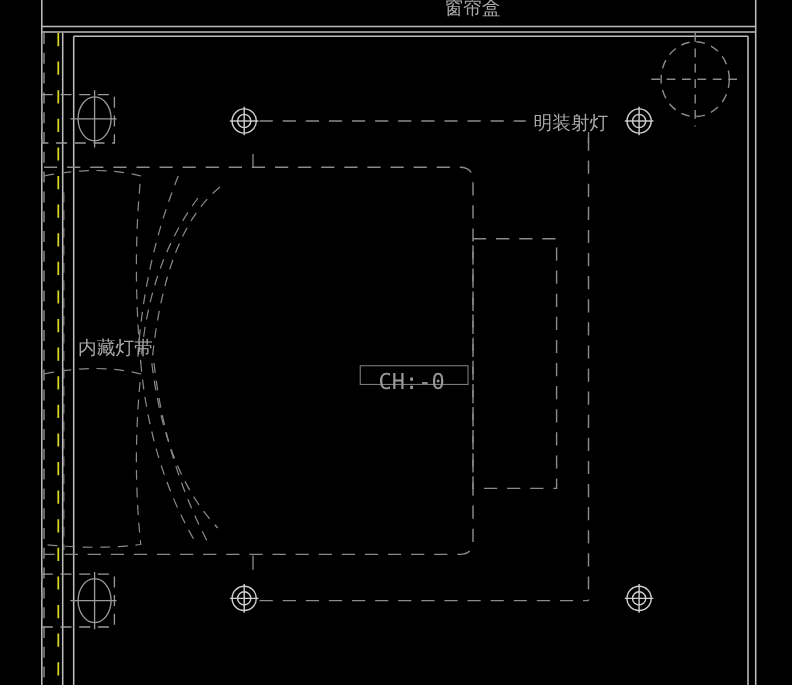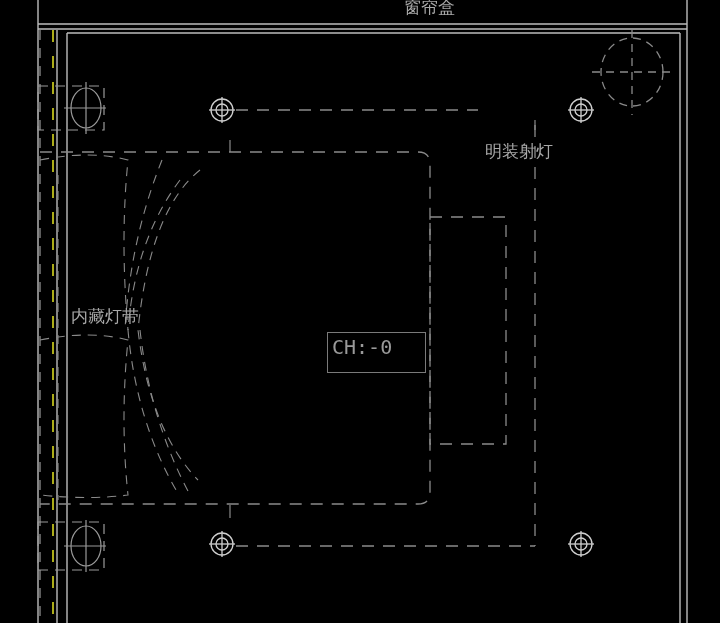--- a/index.html
+++ b/index.html
@@ -1,19 +1,19 @@
 <!DOCTYPE html>
 <html><head>
 <meta charset="utf-8">
 <style>
   html, body { margin:0; padding:0; background:#000; }
   body { width:720px; height:623px; overflow:hidden; position:relative; font-family:"DejaVu Sans", sans-serif; }
   #canvas { position:absolute; left:0; top:0; width:720px; height:623px; }
   .lbl { position:absolute; color:#a8a8a8; font-size:17px; white-space:nowrap; font-family:"DejaVu Serif", serif; letter-spacing:0px; }
-  .cmd { position:absolute; color:#9a9a9a; font-family:"DejaVu Sans Mono", monospace; font-size:20px; border:1px solid #7a7a7a; padding:0 4px; line-height:28px; height:41px; box-sizing:border-box; }
+  .cmd { position:absolute; color:#9a9a9a; font-family:"DejaVu Sans Mono", monospace; font-size:20px; border:1px solid #7a7a7a; padding:0 16px; line-height:28px; height:18px; box-sizing:border-box; }
 </style>
 </head>
 <body>
 
 <svg id="canvas" width="720" height="623" viewBox="0 0 720 623" xmlns="http://www.w3.org/2000/svg">
 
   <g stroke="#bdbdbd" stroke-width="1.4" fill="none">
     <line x1="38" y1="0" x2="38" y2="623"></line>
     <line x1="687" y1="0" x2="687" y2="623"></line>
     <line x1="38" y1="24" x2="687" y2="24"></line>
@@ -90,15 +90,15 @@
   </g>
   <g stroke="#cfcfcf" stroke-width="1.3" fill="none">
     <circle cx="581" cy="544" r="11"></circle>
       <circle cx="581" cy="544" r="6"></circle>
     <line x1="568" y1="544" x2="594" y2="544"></line>
       <line x1="581" y1="531" x2="581" y2="557"></line>
   </g>
 </svg>
 
 <div class="lbl" style="left:404px; top:-4px;">窗帘盒</div>
-<div class="lbl" style="left:485px; top:100px;margin-top:40px;">明装射灯</div>
+<div class="lbl" style="left:485px; top:100px;">明装射灯</div>
 <div class="lbl" style="left:71px; top:305px;">内藏灯带</div>
 <div class="cmd" style="left:327px; top:332px; width:99px;">CH:-0</div>
 
 </body></html>

